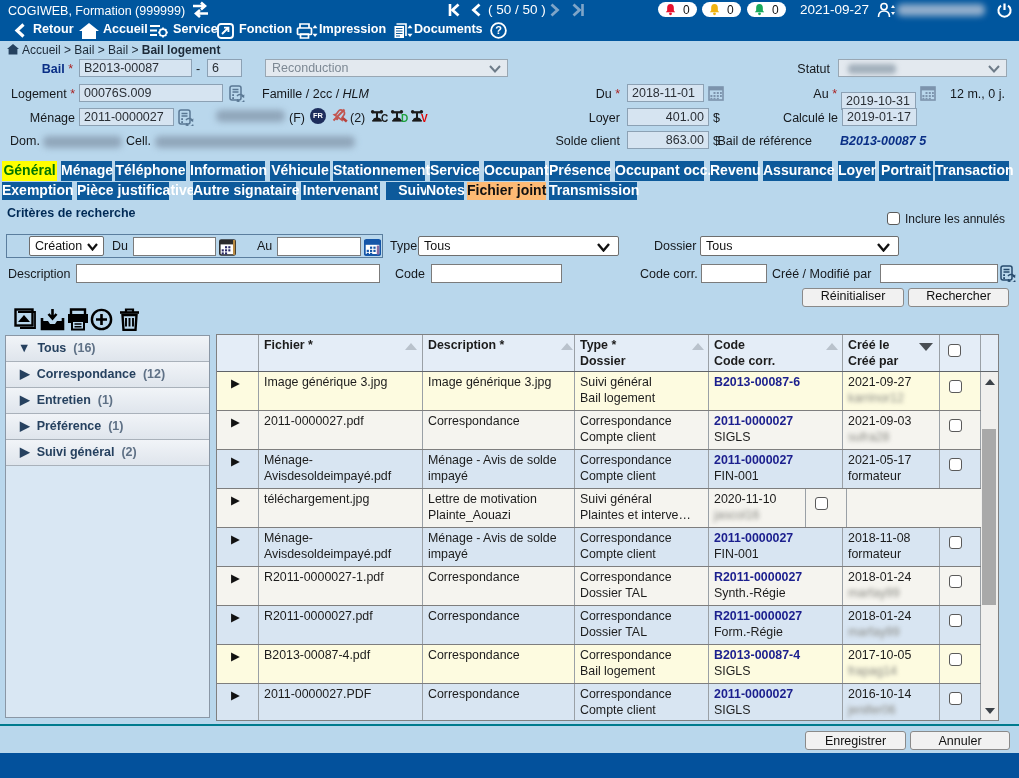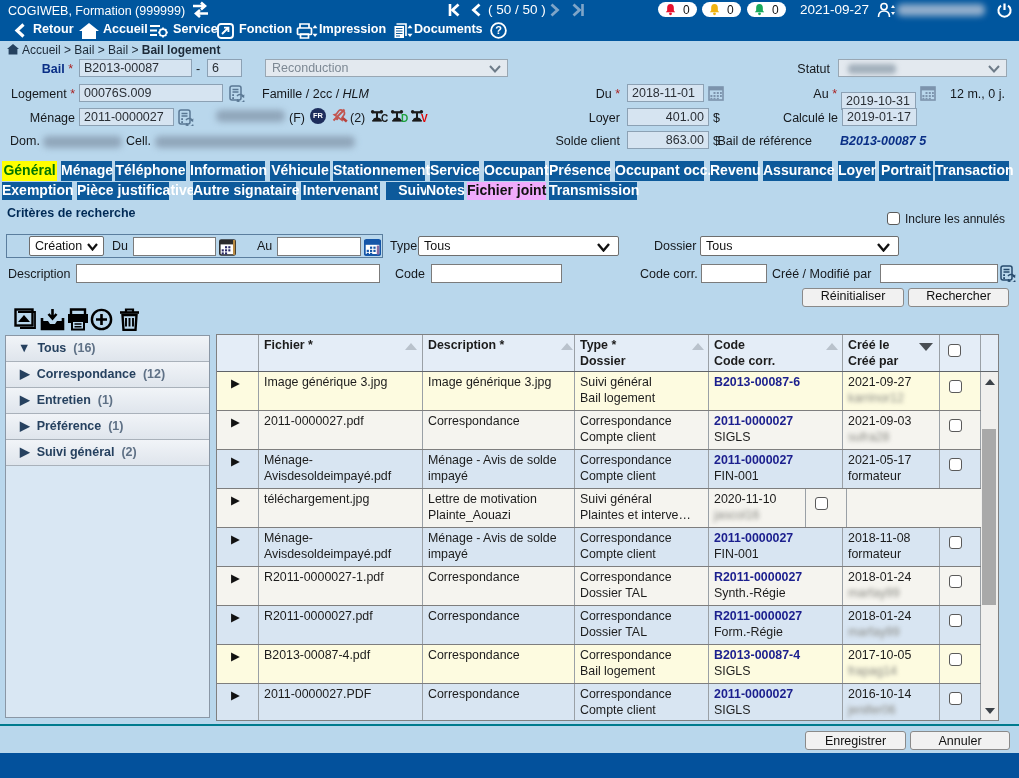--- a/index.html
+++ b/index.html
@@ -27,21 +27,21 @@
   .ast { color:#a22; }
   .phn { position:absolute; top:108px; width:20px; height:17px; }
   .phn b { position:absolute; left:11px; top:5px; font-size:10px; }
 
   
   #tabs1 { position:absolute; left:0; top:161px; width:1019px; height:20px; background:#b9d7ec; }
   #tabs2 { position:absolute; left:0; top:182px; width:1019px; height:18px; background:#b9d7ec; }
   .tab { position:absolute; top:0; height:100%; background:#0d5a9b; color:#fff; font-size:14px; font-weight:bold; white-space:nowrap; line-height:19px; text-align:center; }
   #tabs2 .tab { line-height:17px; }
   .tabact1 { background:#ffff00; color:#007500; }
-  .tabact2 { background:#f0abfc; color:#111; }
+  .tabact2 { background:#fdba74; color:#111; }
 
   
   .crit-label { position:absolute; font-size:12.5px; color:#15181c; }
   .winput { position:absolute; background:#fff; border:1px solid #7b7b7b; height:19px; font-size:12.5px; color:#222; padding:0 3px; }
   .wsel { position:absolute; background:#fff; border:1px solid #6e6e6e; border-radius:2px; height:20px; font-size:12.5px; color:#111; padding:2px 5px 0 5px; }
   .btn { position:absolute; background:#f1f1f1; border:1px solid #8a8a8a; border-radius:3px; height:19px; font-size:12.5px; color:#111; text-align:center; }
 
   
   #lpanel { position:absolute; left:5px; top:335px; width:205px; height:383px; background:#d9e7f3; border:1px solid #8a97a5; }
   .litem { height:26px; background:linear-gradient(#f1f4f8,#dfe5ec); border-bottom:1px solid #a9b1ba; font-size:12.5px; font-weight:bold; color:#26415f; line-height:25px; }

